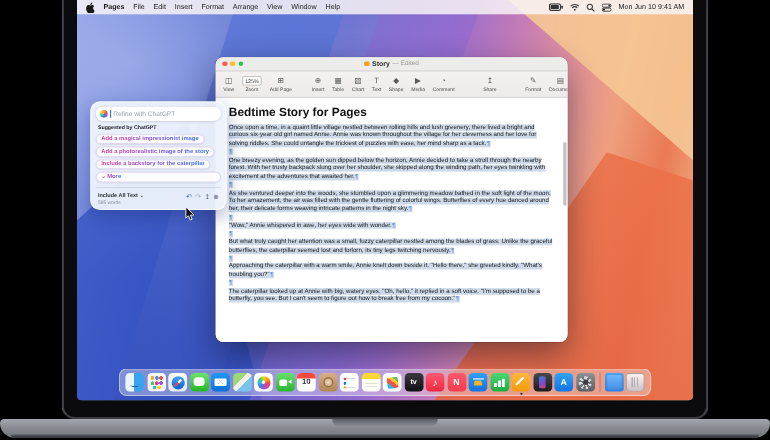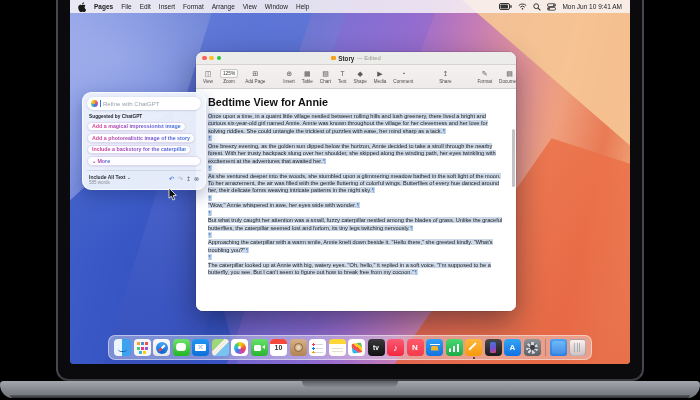--- a/index.html
+++ b/index.html
@@ -424,21 +424,21 @@
           </div>
 
           <div class="tb-item" data-index="13" data-key="document">
             <span class="tb-glyph">▤</span>
 
             <span class="tb-label">Document</span>
           </div>
         </div>
       <div class="doc-area">
         <div class="page">
-          <div class="doc-title">Bedtime View for Annie</div>
+          <div class="doc-title">Bedtime Story for Pages</div>
           <div class="paras">
 
               <div class="para" data-index="0" data-key="Once upon a time, in a quaint little village nestled between rolling hills and lush greenery, there lived a bright and curious six-year-old girl named Annie. Annie was known throughout the village for her cleverness and her love for solving riddles. She could untangle the trickiest of puzzles with ease, her mind sharp as a tack."><span class="sel">Once upon a time, in a quaint little village nestled between rolling hills and lush greenery, there lived a bright and curious six-year-old girl named Annie. Annie was known throughout the village for her cleverness and her love for solving riddles. She could untangle the trickiest of puzzles with ease, her mind sharp as a tack.</span><span class="pilcrow">¶</span></div>
 
               <div class="para" data-index="1"><span class="sel"></span><span class="pilcrow">¶</span></div>
 
               <div class="para" data-index="2" data-key="One breezy evening, as the golden sun dipped below the horizon, Annie decided to take a stroll through the nearby forest. With her trusty backpack slung over her shoulder, she skipped along the winding path, her eyes twinkling with excitement at the adventures that awaited her."><span class="sel">One breezy evening, as the golden sun dipped below the horizon, Annie decided to take a stroll through the nearby forest. With her trusty backpack slung over her shoulder, she skipped along the winding path, her eyes twinkling with excitement at the adventures that awaited her.</span><span class="pilcrow">¶</span></div>
 
               <div class="para" data-index="3"><span class="sel"></span><span class="pilcrow">¶</span></div>
 

